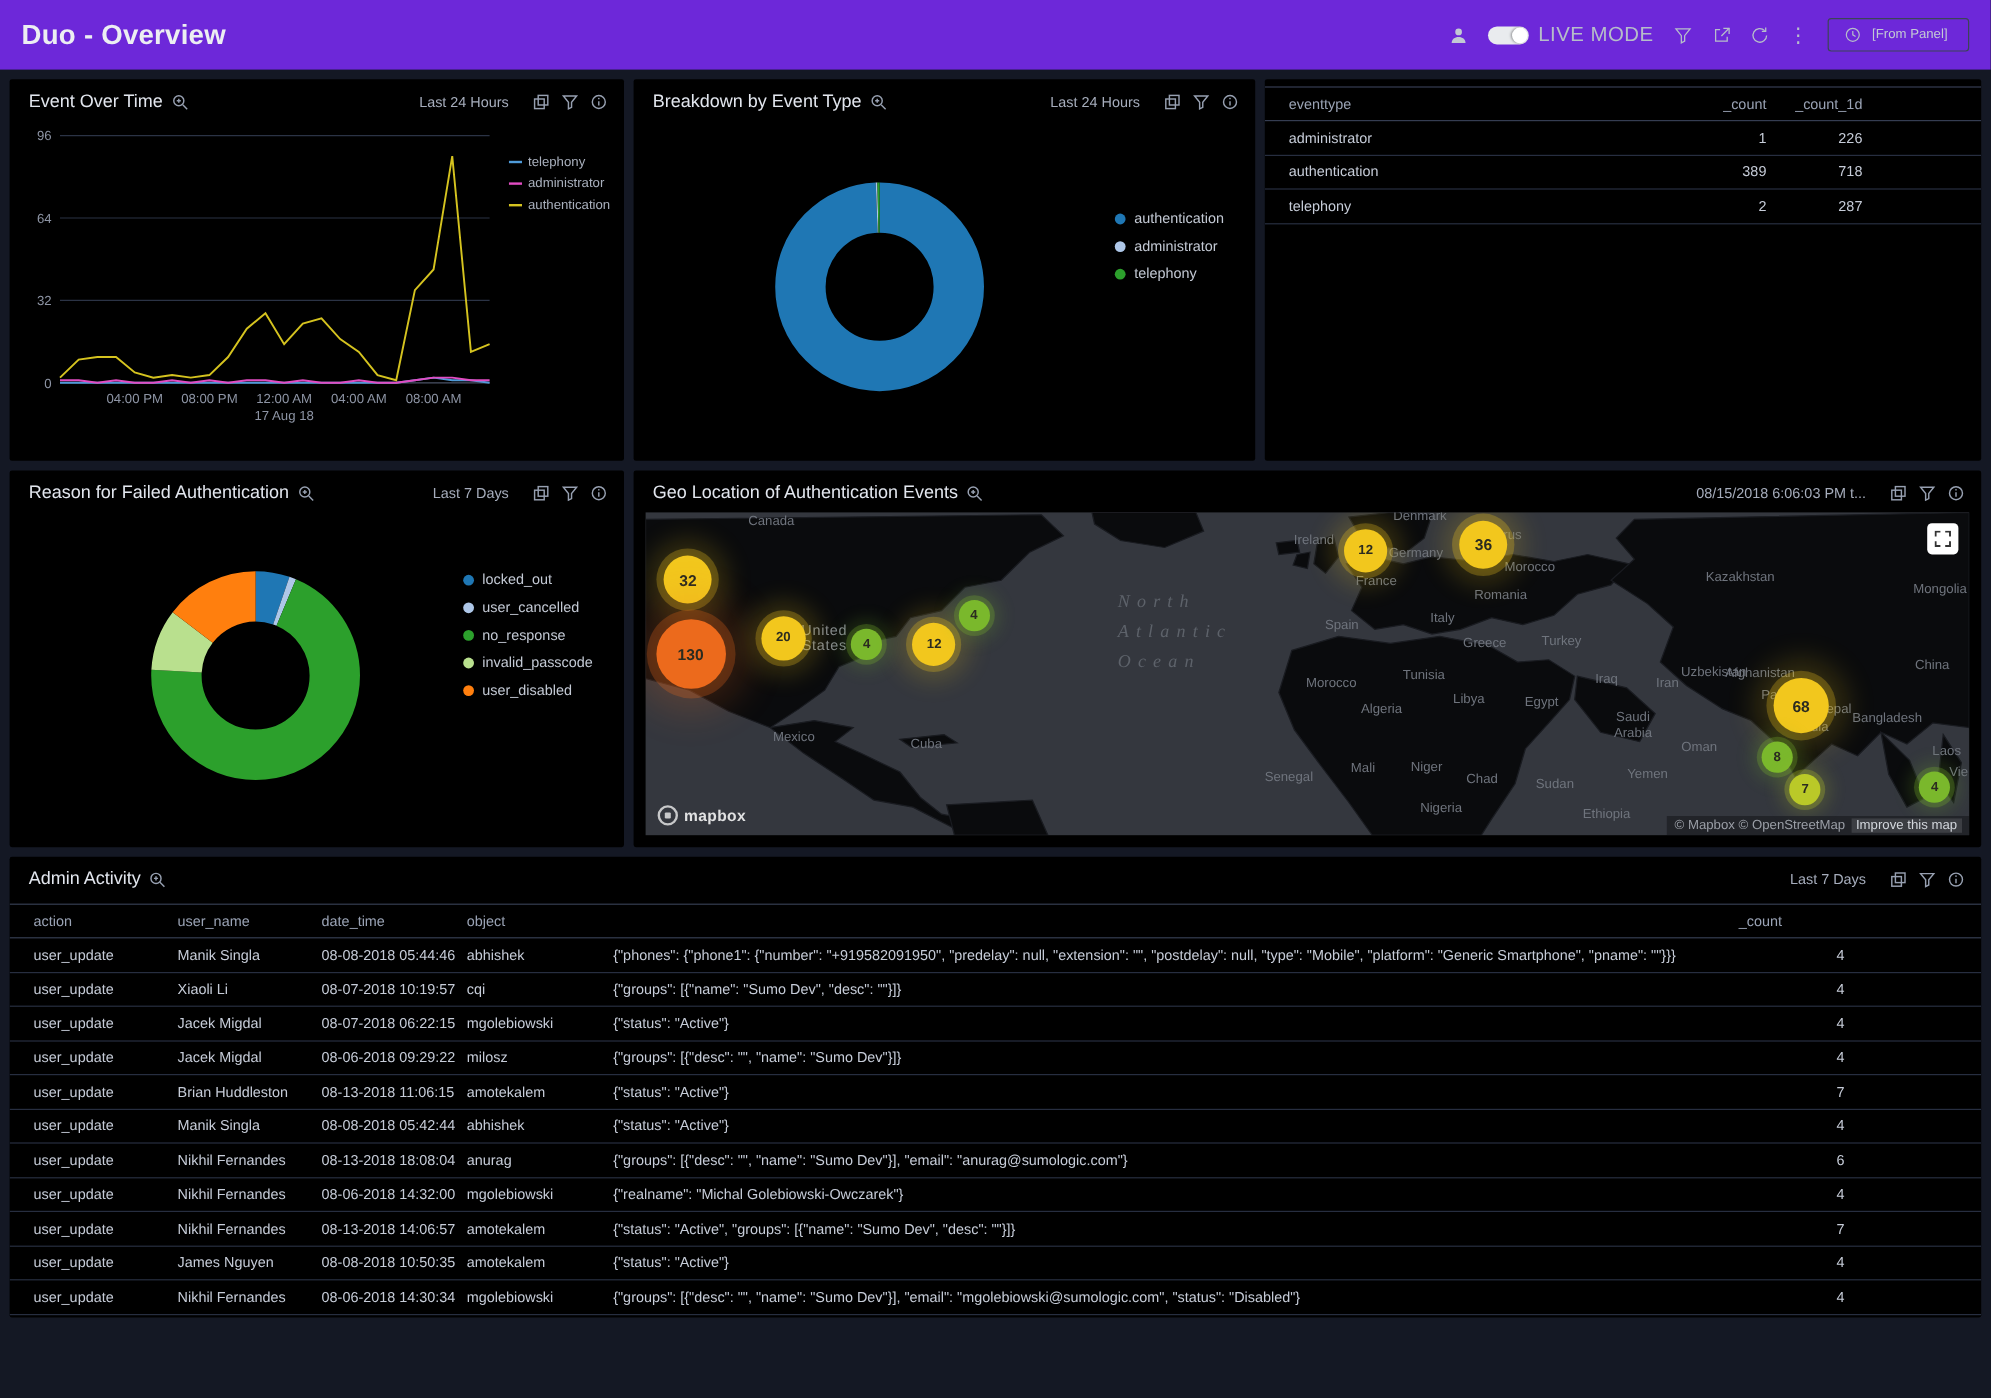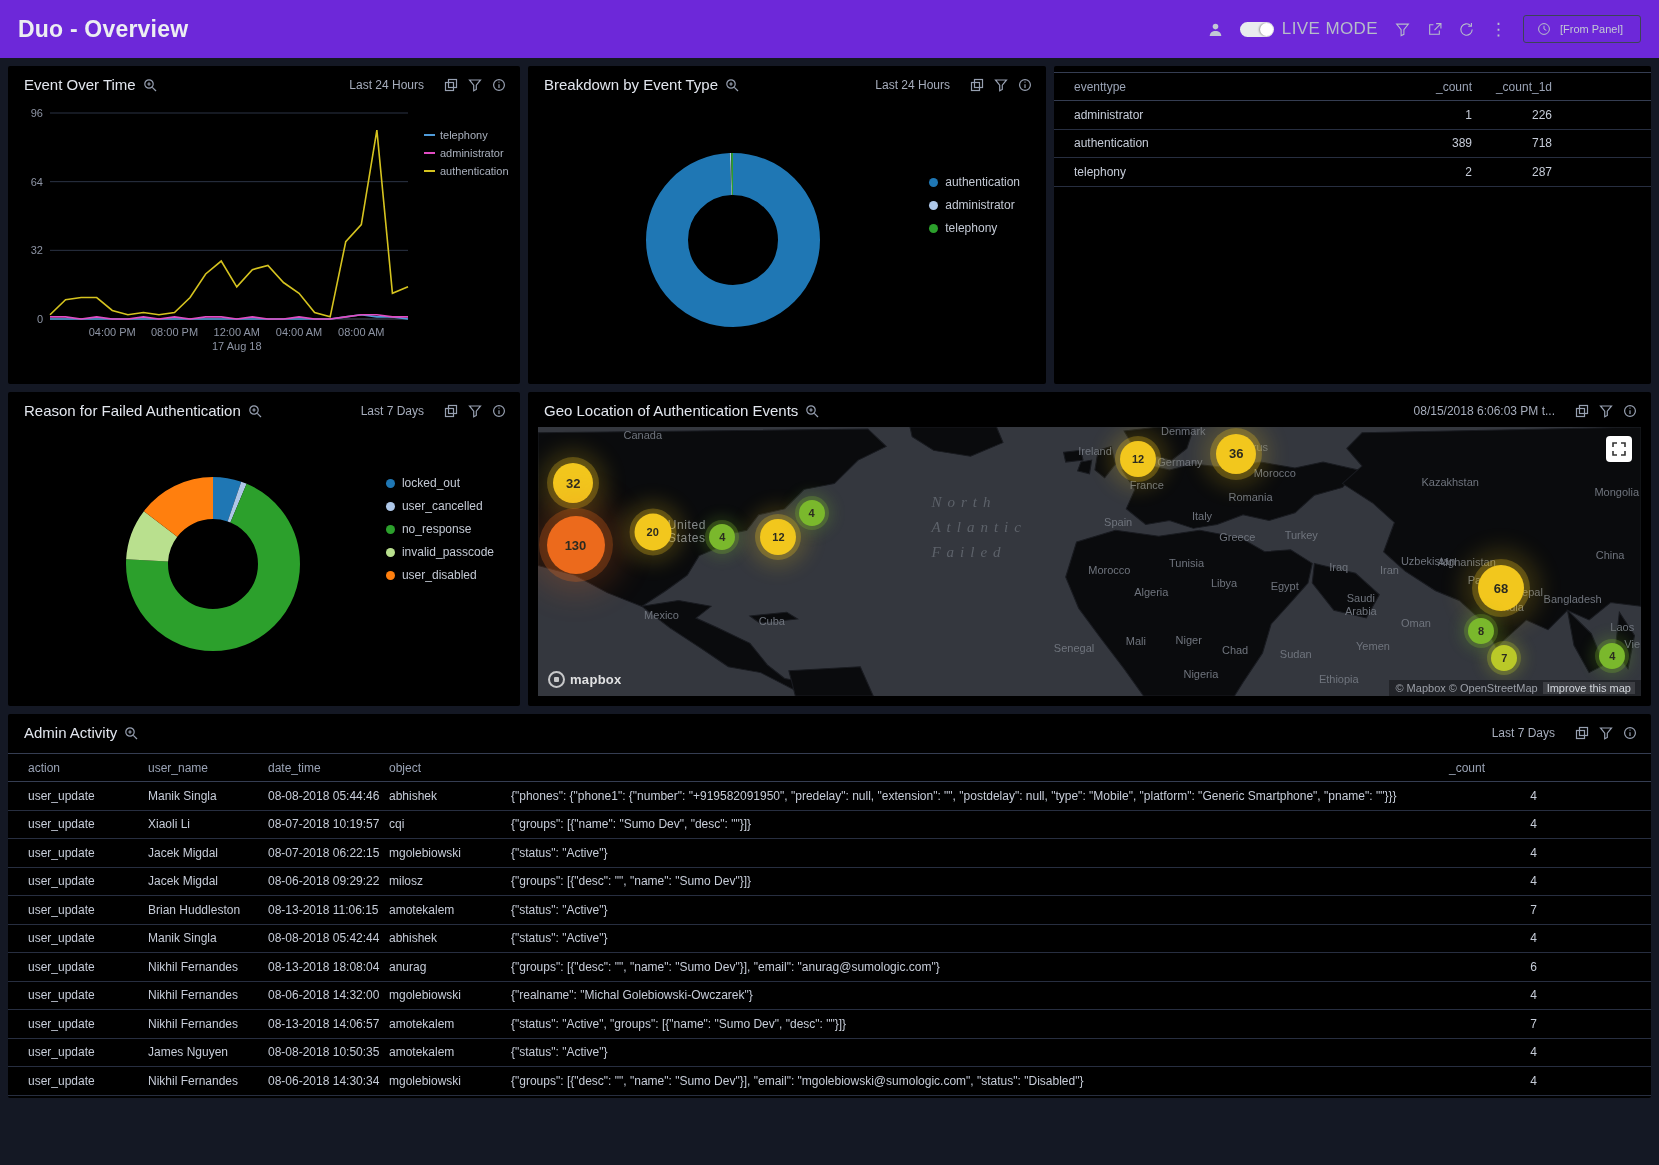--- a/index.html
+++ b/index.html
@@ -459,21 +459,21 @@
             <div class="bubble" style="left: 54.4%; top: 12%; width: 36px; height: 36px; background: rgb(242, 199, 29); box-shadow: rgba(242, 199, 29, 0.267) 0px 0px 0px 5px, rgba(242, 199, 29, 0.2) 0px 0px 20px 12px; font-size: 11px;">12</div>
             <div class="bubble" style="left: 63.3%; top: 10%; width: 40px; height: 40px; background: rgb(242, 199, 29); box-shadow: rgba(242, 199, 29, 0.267) 0px 0px 0px 6px, rgba(242, 199, 29, 0.2) 0px 0px 22px 13px; font-size: 13px;">36</div>
             <div class="bubble" style="left: 87.3%; top: 60%; width: 46px; height: 46px; background: rgb(242, 199, 29); box-shadow: rgba(242, 199, 29, 0.267) 0px 0px 0px 6px, rgba(242, 199, 29, 0.2) 0px 0px 25px 15px; font-size: 13px;">68</div>
             <div class="bubble" style="left: 85.5%; top: 76%; width: 26px; height: 26px; background: rgb(122, 184, 44); box-shadow: rgba(122, 184, 44, 0.267) 0px 0px 0px 4px, rgba(122, 184, 44, 0.2) 0px 0px 14px 8px; font-size: 11px;">8</div>
             <div class="bubble" style="left: 87.6%; top: 86%; width: 26px; height: 26px; background: rgb(186, 201, 40); box-shadow: rgba(186, 201, 40, 0.267) 0px 0px 0px 4px, rgba(186, 201, 40, 0.2) 0px 0px 14px 8px; font-size: 11px;">7</div>
             <div class="bubble" style="left: 97.4%; top: 85%; width: 26px; height: 26px; background: rgb(122, 184, 44); box-shadow: rgba(122, 184, 44, 0.267) 0px 0px 0px 4px, rgba(122, 184, 44, 0.2) 0px 0px 14px 8px; font-size: 11px;">4</div>
           </div>
         <div class="ocean-label" id="ocean-label" style="left: 40%; top: 37%;">
             <div>North</div>
             <div>Atlantic</div>
-            <div>Failed</div>
+            <div>Ocean</div>
           </div>
         <div class="map-fullscreen">
           <svg width="14" height="14" viewBox="0 0 14 14">
               <path d="M5 1H1v4 M9 1h4v4 M13 9v4H9 M1 9v4h4"></path>
             </svg>
         </div>
         <div class="mapbox-logo">
           <span class="mb-circle"></span>
           <span class="mb-text">mapbox</span>
         </div>

